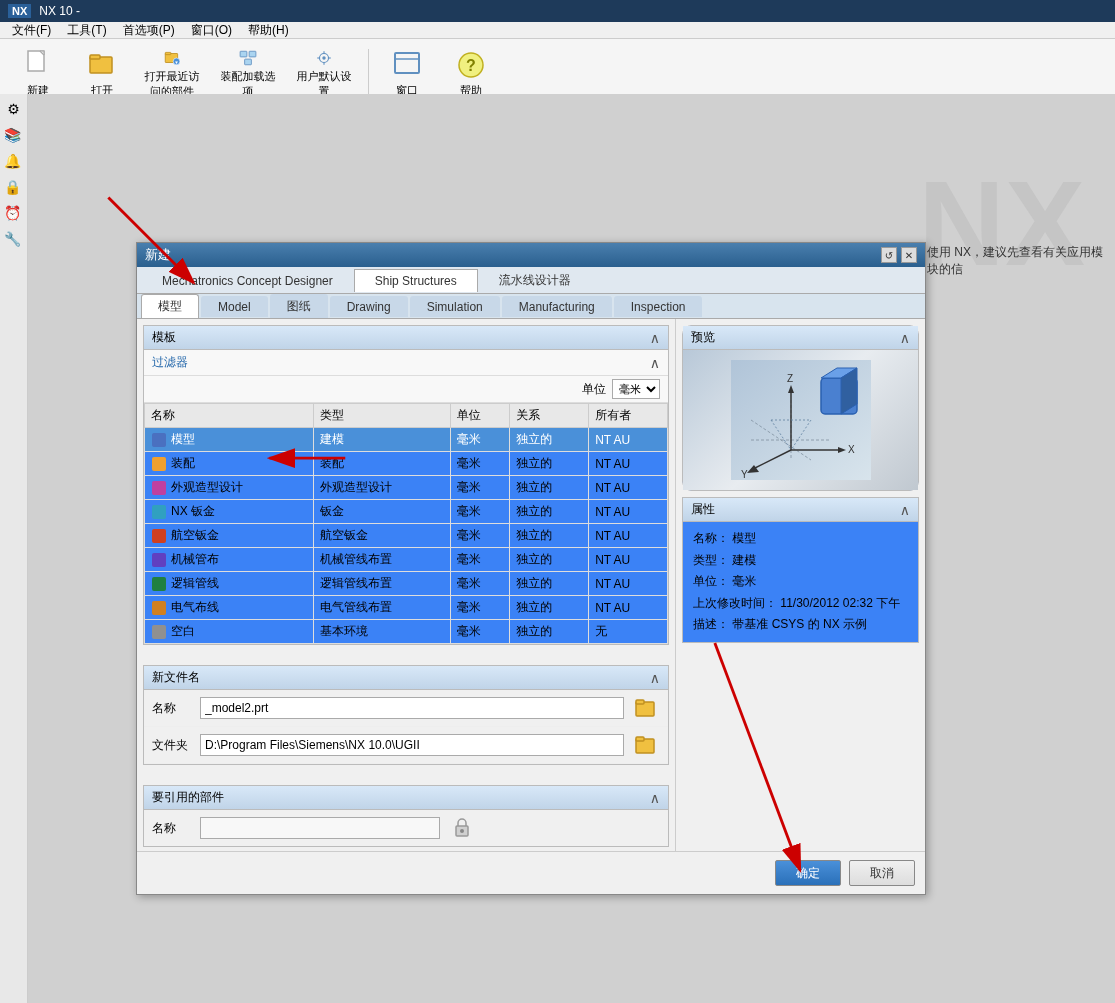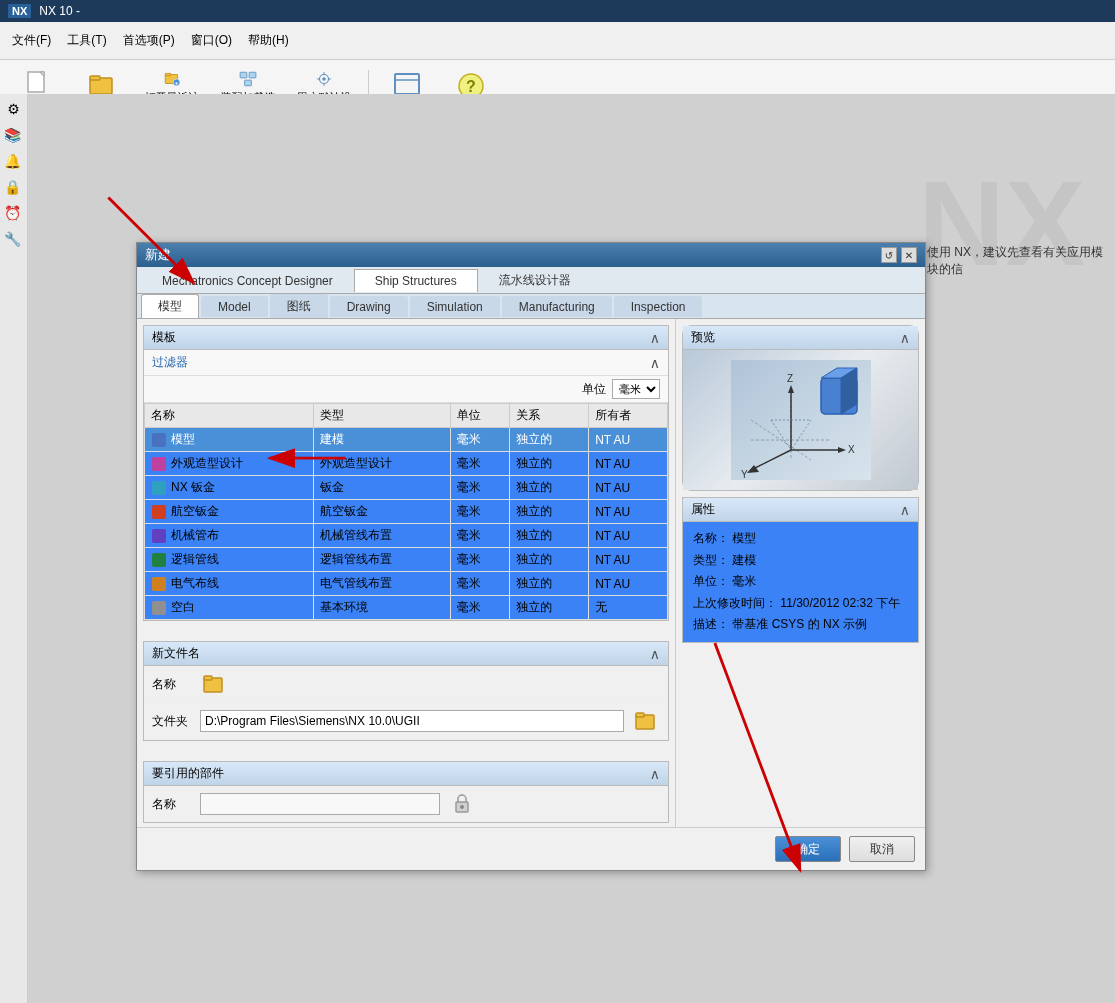--- a/index.html
+++ b/index.html
@@ -28,21 +28,21 @@
       color: white;
       font-weight: bold;
       font-size: 11px;
       padding: 1px 4px;
       margin-right: 8px;
     }
 
     
     .menu-bar {
       background: #f0f0f0;
-      height: 38px;
+      height: 17px;
       display: flex;
       align-items: center;
       padding: 0 4px;
       border-bottom: 1px solid #ccc;
       font-size: 12px;
     }
     .menu-item {
       padding: 2px 8px;
       cursor: pointer;
     }
@@ -580,20 +580,29 @@
                   <th>关系</th>
                   <th>所有者</th>
                 </tr>
               </thead>
               <tbody id="template-tbody">
               <tr class="selected">
                     <td><svg width="16" height="16" viewBox="0 0 16 16" style="vertical-align: middle; margin-right: 4px;">
                         <rect x="1" y="1" width="14" height="14" rx="2" fill="#4a70c0"></rect>
                       </svg>模型</td>
                     <td>建模</td>
+                    <td>毫米</td>
+                    <td>独立的</td>
+                    <td>NT AU</td>
+                  </tr>
+                  <tr>
+                    <td><svg width="16" height="16" viewBox="0 0 16 16" style="vertical-align: middle; margin-right: 4px;">
+                        <rect x="1" y="1" width="14" height="14" rx="2" fill="#f0a030"></rect>
+                      </svg>装配</td>
+                    <td>装配</td>
                     <td>毫米</td>
                     <td>独立的</td>
                     <td>NT AU</td>
                   </tr>
                   <tr>
                     <td><svg width="16" height="16" viewBox="0 0 16 16" style="vertical-align: middle; margin-right: 4px;">
                         <rect x="1" y="1" width="14" height="14" rx="2" fill="#c040a0"></rect>
                       </svg>外观造型设计</td>
                     <td>外观造型设计</td>
                     <td>毫米</td>
@@ -659,20 +668,21 @@
           </div>
         </div>
 
         <div class="filename-section">
           <div class="section-header">
             <span>新文件名</span>
             <span class="section-collapse">∧</span>
           </div>
           <div class="filename-row">
             <span class="filename-label">名称</span>
+            <input class="filename-input" type="text" value="_model2.prt" style="">
             <div class="folder-btn">
               <svg width="24" height="24" viewBox="0 0 24 24">
                 <rect x="2" y="6" width="18" height="14" rx="1" fill="#f0c040" stroke="#c09020" stroke-width="1.5"></rect>
                 <rect x="2" y="4" width="8" height="4" rx="1" fill="#f0c040" stroke="#c09020" stroke-width="1.5"></rect>
               </svg>
             </div>
           </div>
           <div class="filename-row">
             <span class="filename-label">文件夹</span>
             <input class="filename-input" type="text" value="D:\Program Files\Siemens\NX 10.0\UGII" style="">

